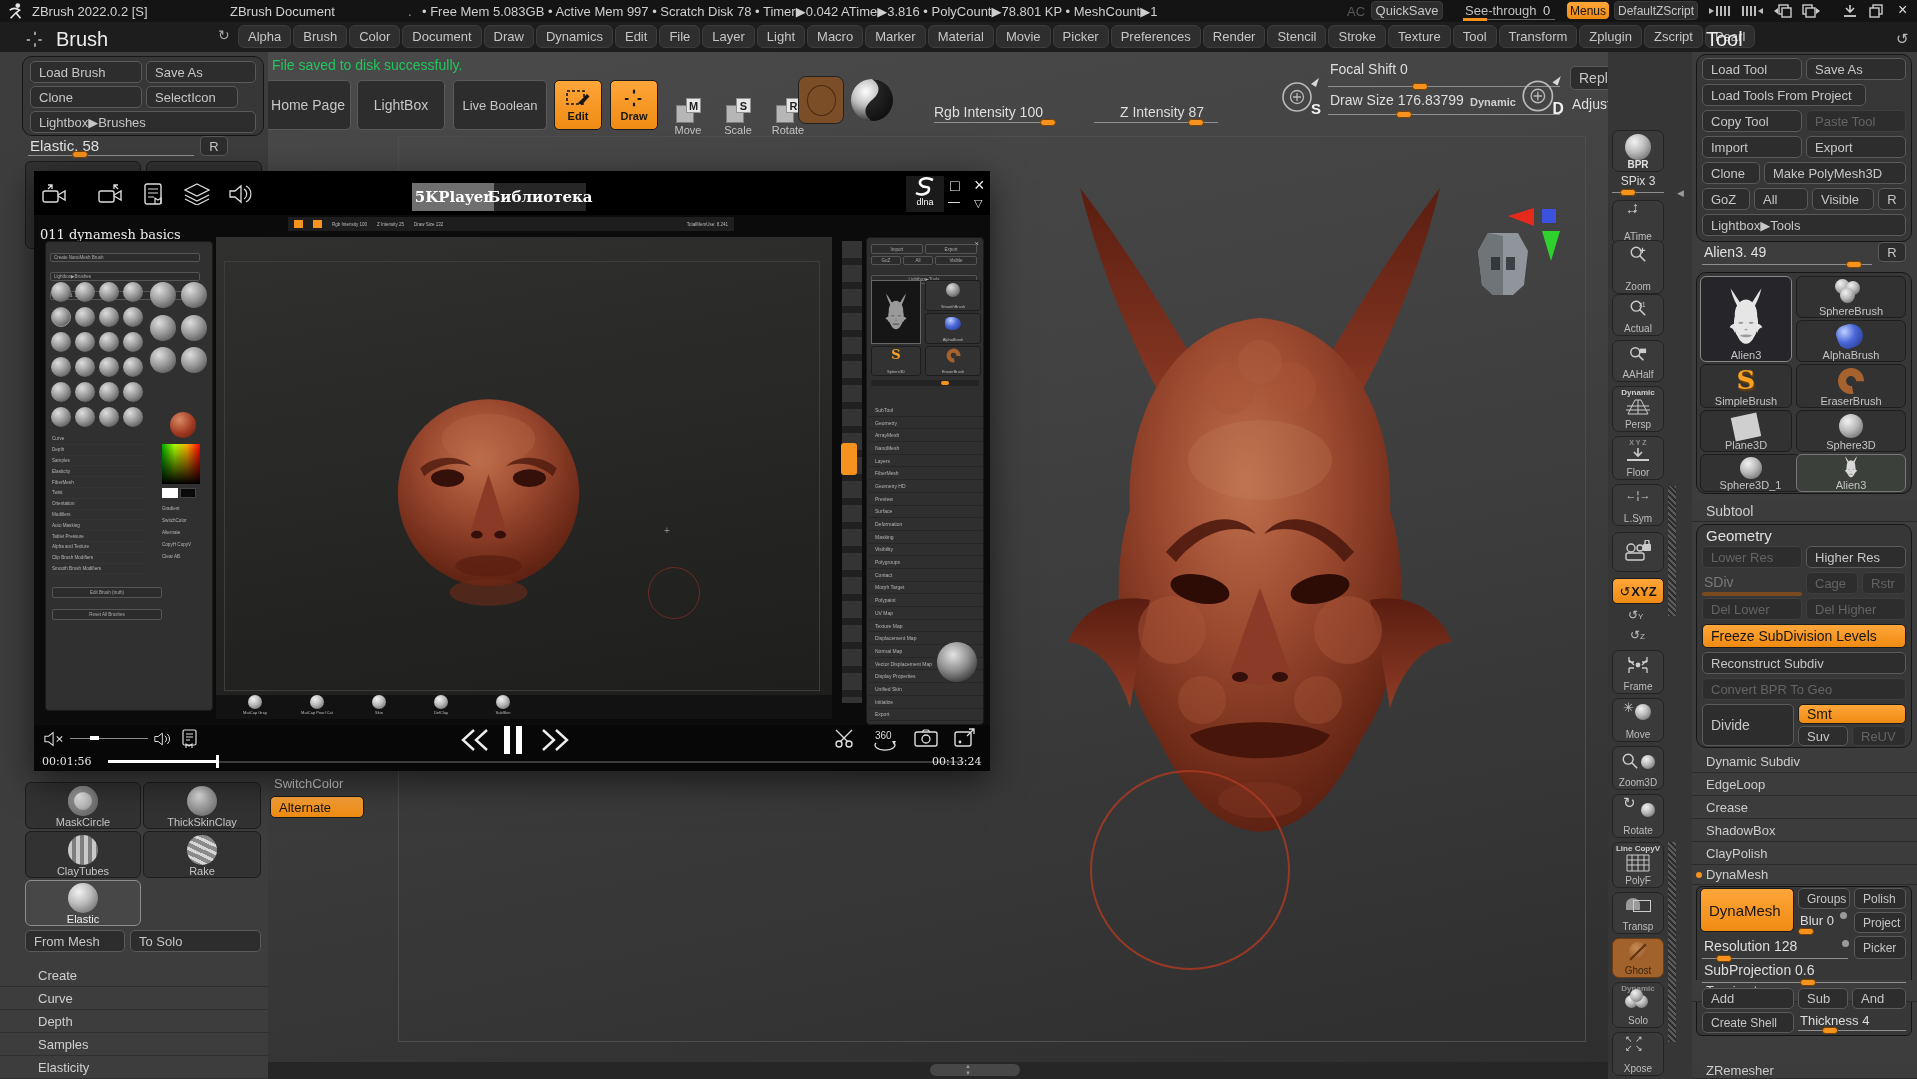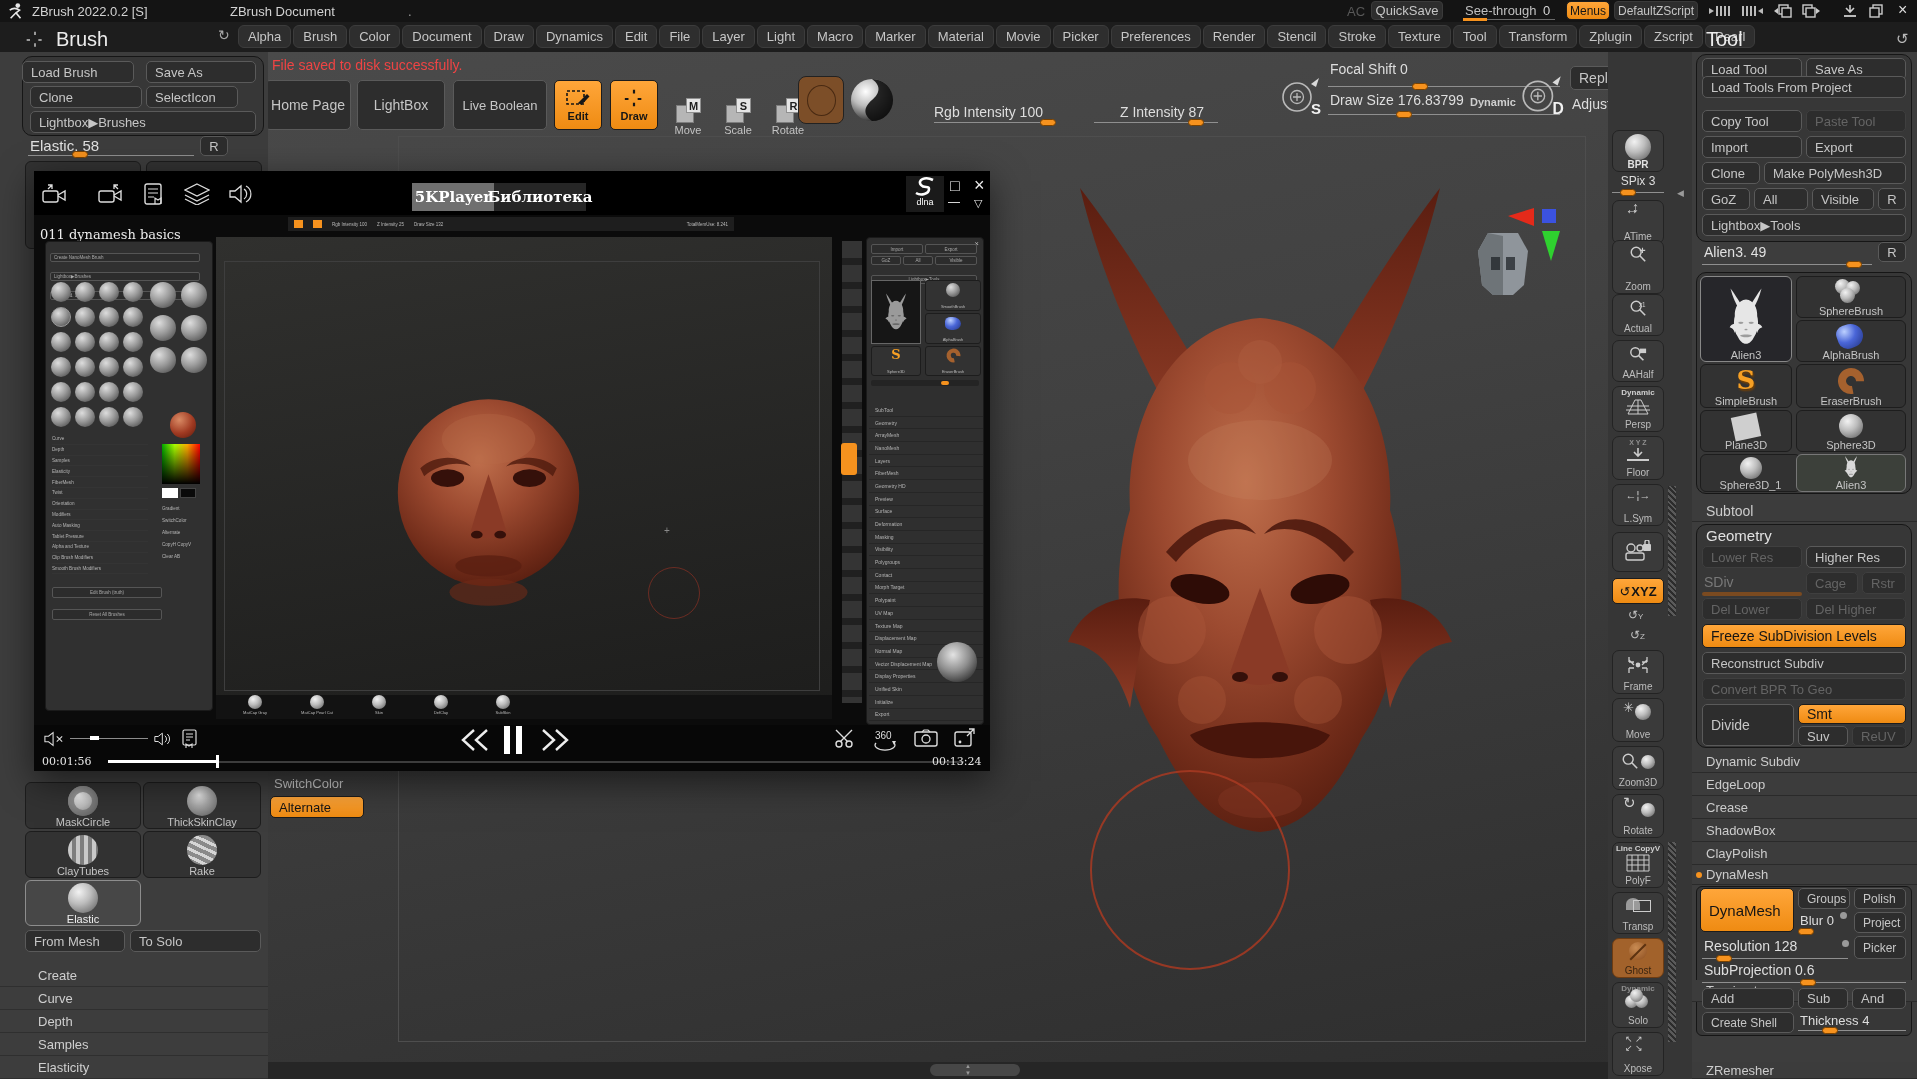--- a/index.html
+++ b/index.html
@@ -77,20 +77,21 @@
 </svg>
 
 <div class="ab" style="left:0;top:0;width:1917px;height:22px;background:#141414;color:#d2d2d2;font-size:13px">
   <svg class="ab" style="left:7px;top:2px" width="18" height="18" viewBox="0 0 20 20">
     <circle cx="12" cy="4" r="2.6" fill="#e8e8e8"></circle>
     <path d="M3,9 C7,6 11,7 14,9 L10,12 L15,18 M10,12 L4,18" stroke="#e8e8e8" stroke-width="1.8" fill="none"></path>
   </svg>
   <span class="ab" style="left:32px;top:4px">ZBrush 2022.0.2 [S]</span>
   <span class="ab" style="left:230px;top:4px">ZBrush Document</span>
   <span class="ab" style="left:408px;top:4px;color:#9a9a9a">.</span>
+  <span class="ab" style="left:422px;top:4px;color:#cfcfcf">• Free Mem 5.083GB • Active Mem 997 • Scratch Disk 78 •  Timer▶0.042 ATime▶3.816 • PolyCount▶78.801 KP  • MeshCount▶1</span>
   <span class="ab" style="left:1347px;top:4px;color:#585858">AC</span>
   <div class="ab btn cen" style="left:1371px;top:1px;width:72px;height:19px;border-color:#3a3a3a;border-radius:4px">
       <span>QuickSave</span>
     </div>
   <span class="ab" style="left:1465px;top:3px;color:#c0c0c0">See-through</span>
   <span class="ab" style="left:1543px;top:3px">0</span>
   <div class="ab" style="left:1463px;top:19px;width:92px;height:1px;background:#6a6a6a"></div>
   <div class="ab" style="left:1463px;top:18px;width:24px;height:3px;background:#f6921e"></div>
   <div class="ab orangebtn cen" style="left:1566px;top:1px;width:44px;height:19px;font-size:12px">
       <span>Menus</span>
@@ -197,21 +198,21 @@
   </svg>
 
   <div class="ab" style="left:822px;top:718px;width:200px;height:200px;border:2px solid #a83a22;border-radius:50%;opacity:.85"></div>
 
   <div class="ab" style="left:0;top:1010px;width:1340px;height:17px;background:#262626">
     <div class="ab" style="left:662px;top:2px;width:90px;height:12px;background:#474747;border-radius:6px"></div>
     <div class="ab" style="left:697px;top:1px;color:#9a9a9a;font-size:6px;line-height:7px">▲<br>▼</div>
   </div>
 </div>
 
-<div class="ab" style="left:272px;top:57px;font-size:14px;color:#ef4444;z-index:2">File saved to disk successfully.</div>
+<div class="ab" style="left:272px;top:57px;font-size:14px;color:#22c55e;z-index:2">File saved to disk successfully.</div>
 <div class="ab btn cen" style="left:265px;top:80px;width:86px;height:50px;font-size:14px;z-index:2">
     <span>Home Page</span>
   </div>
 <div class="ab btn cen" style="left:357px;top:80px;width:88px;height:50px;font-size:14px;z-index:2">
     <span>LightBox</span>
   </div>
 <div class="ab btn cen" style="left:453px;top:80px;width:94px;height:50px;font-size:13px;z-index:2">
     <span>Live Boolean</span>
   </div>
 <div class="ab orangebtn cen" style="left:554px;top:80px;width:48px;height:50px;flex-direction:column;font-size:11px;z-index:2">
@@ -307,21 +308,21 @@
     <span>ReplayLast</span>
   </div>
 <span class="ab" style="left:1572px;top:96px;font-size:14px;color:#dedede;z-index:2">AdjustLast 1</span>
 
 <div class="ab" style="left:0;top:52px;width:268px;height:1027px;background:#3d3d3d;z-index:3"></div>
 <svg class="ab" style="left:24px;top:30px;z-index:6" width="22" height="20" viewBox="0 0 24 24">
     <path d="M2,12 h6 M16,12 h6 M12,2 v6 M12,16 v6" stroke="#9a9a9a" stroke-width="2.4" stroke-dasharray="4 2"></path>
   </svg>
 <span class="ab" style="left:56px;top:28px;font-size:20px;color:#ececec;z-index:6">Brush</span>
 <div class="box" style="left:22px;top:56px;width:242px;height:80px;z-index:4"></div>
-<div class="ab btn" style="left:22px;top:61px;width:112px;height:22px;z-index:5">
+<div class="ab btn" style="left:30px;top:61px;width:112px;height:22px;z-index:5">
     <span>Load Brush</span>
   </div>
 <div class="ab btn" style="left:146px;top:61px;width:110px;height:22px;z-index:5">
     <span>Save As</span>
   </div>
 <div class="ab btn" style="left:30px;top:86px;width:112px;height:22px;z-index:5">
     <span>Clone</span>
   </div>
 <div class="ab btn" style="left:146px;top:86px;width:92px;height:22px;z-index:5">
     <span>SelectIcon</span>
@@ -526,21 +527,21 @@
 <div class="ab" style="left:1692px;top:52px;width:225px;height:1027px;background:#3d3d3d;z-index:3"></div>
 <span class="ab" style="left:1706px;top:28px;font-size:20px;color:#ececec;z-index:6">Tool</span>
 <span class="ab" style="left:1896px;top:30px;font-size:15px;color:#b8b8b8;z-index:6">↺</span>
 <div class="box" style="left:1696px;top:54px;width:216px;height:188px;z-index:4"></div>
 <div class="ab btn" style="left:1702px;top:58px;width:100px;height:22px;z-index:5">
     <span>Load Tool</span>
   </div>
 <div class="ab btn" style="left:1806px;top:58px;width:100px;height:22px;z-index:5">
     <span>Save As</span>
   </div>
-<div class="ab btn" style="left:1702px;top:76px;width:204px;height:22px;z-index:5">
+<div class="ab btn" style="left:1702px;top:84px;width:164px;height:22px;z-index:5">
     <span>Load Tools From Project</span>
   </div>
 <div class="ab btn" style="left:1702px;top:110px;width:100px;height:22px;z-index:5">
     <span>Copy Tool</span>
   </div>
 <div class="ab btn dim" style="left:1806px;top:110px;width:100px;height:22px;z-index:5">
     <span>Paste Tool</span>
   </div>
 <div class="ab btn" style="left:1702px;top:136px;width:100px;height:22px;z-index:5">
     <span>Import</span>

